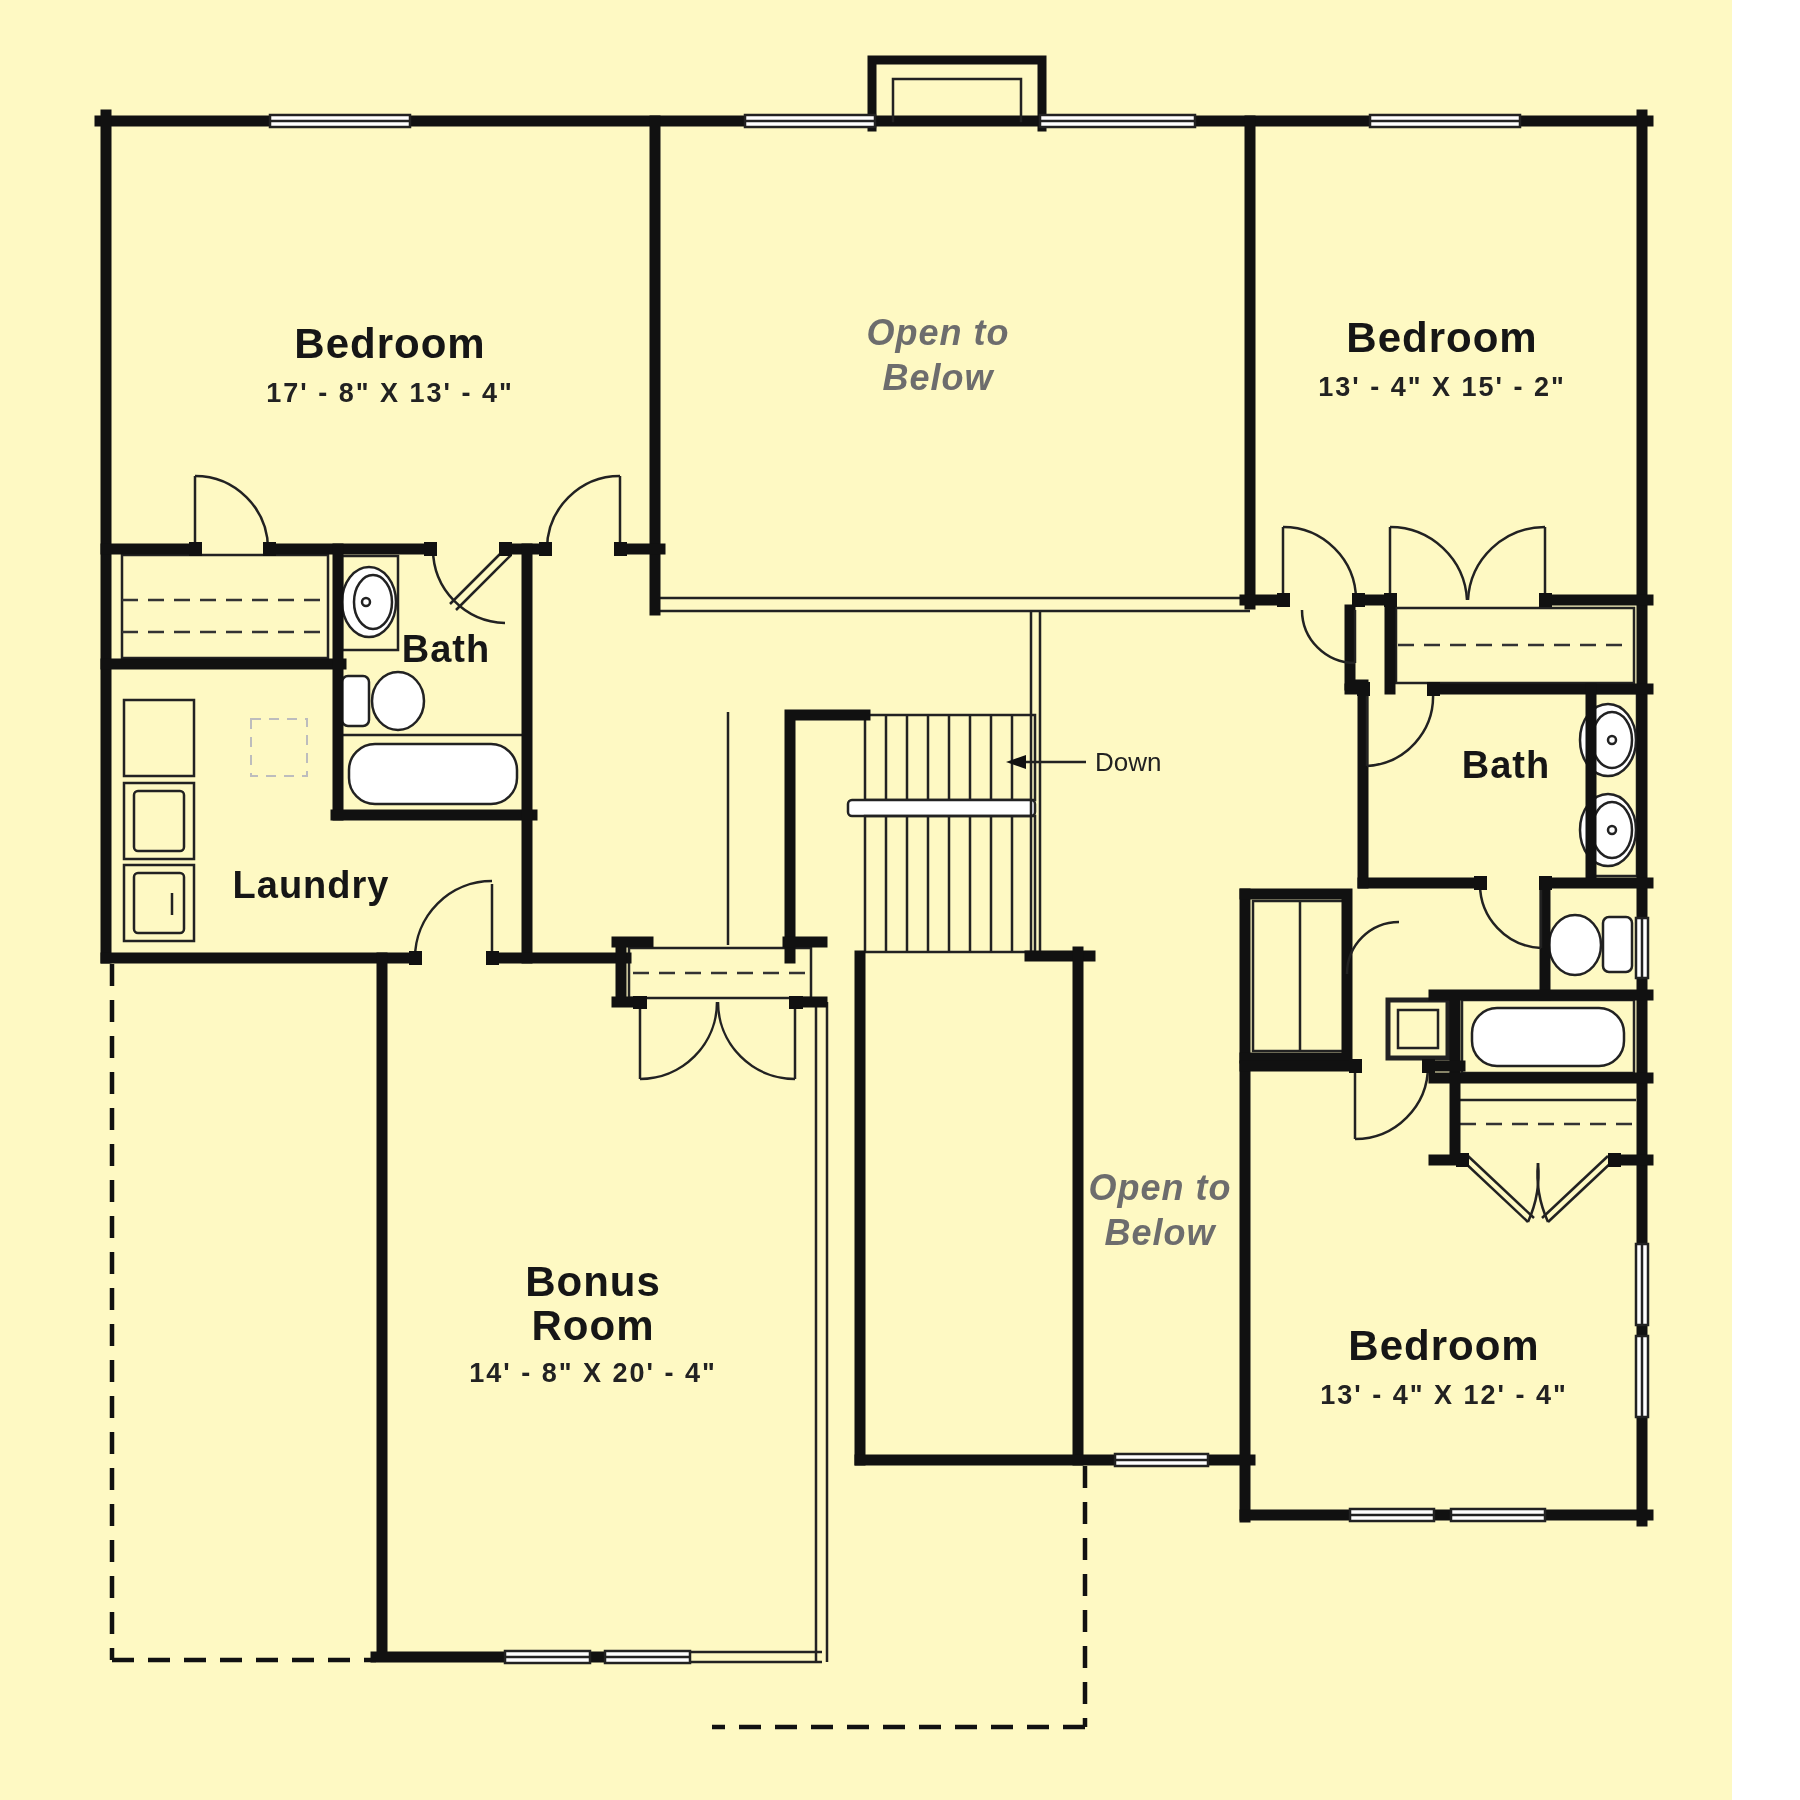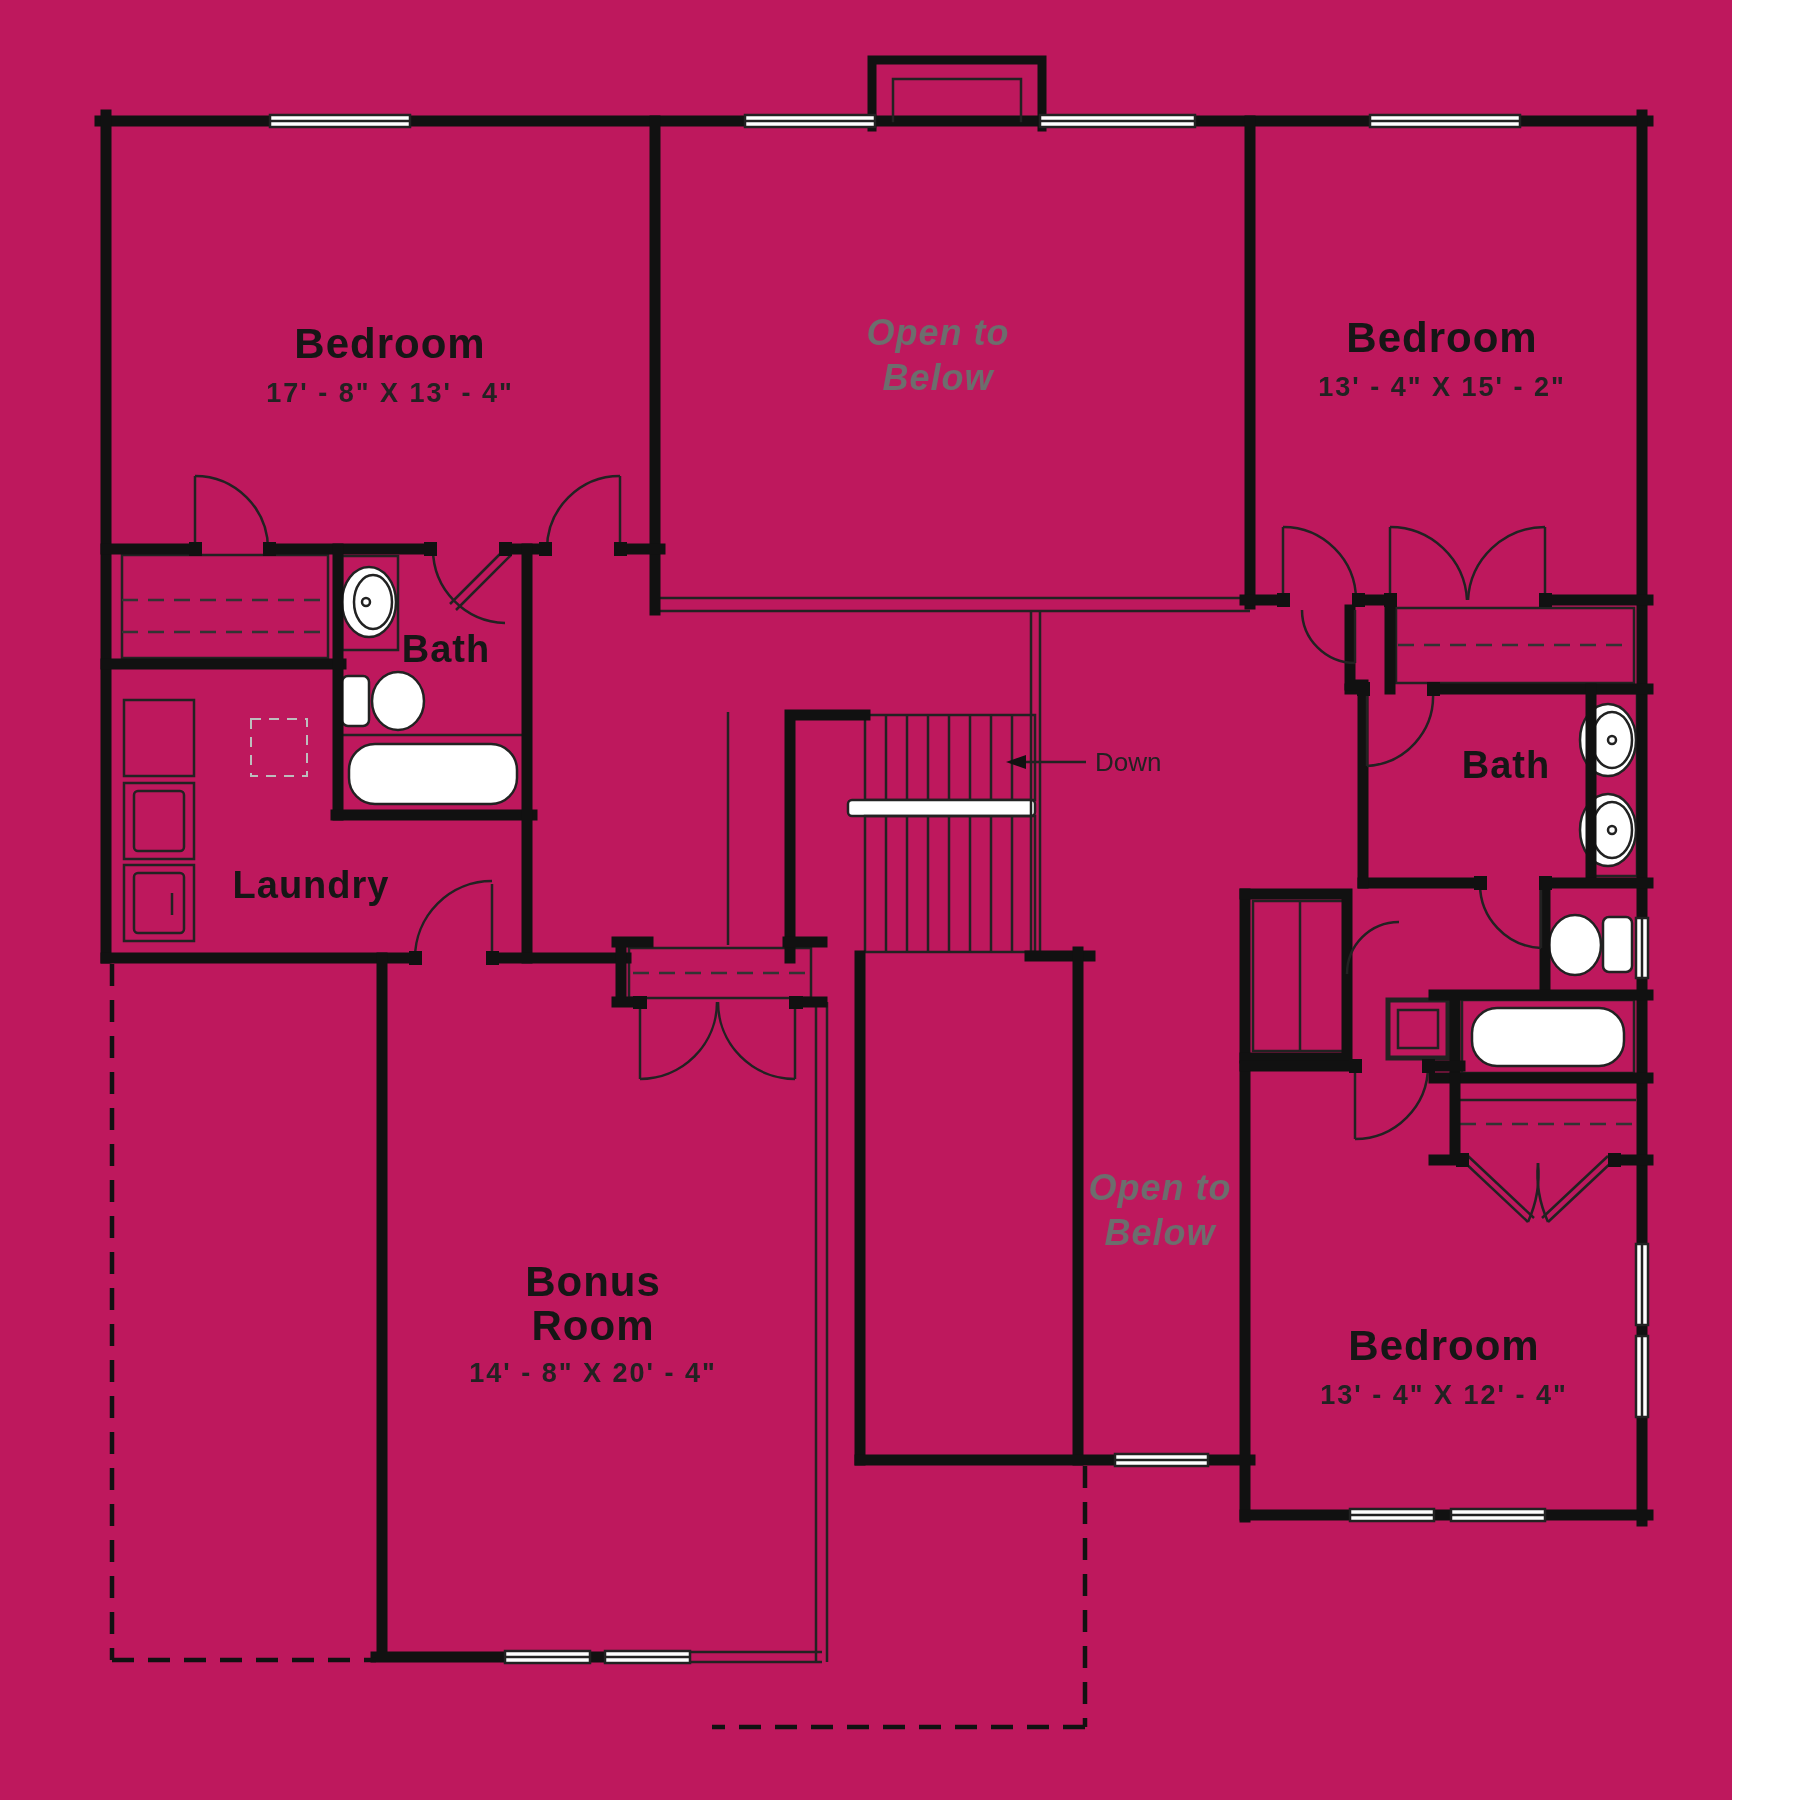--- a/index.html
+++ b/index.html
@@ -1,16 +1,16 @@
 <!DOCTYPE html>
 <html><head>
 <meta charset="utf-8">
 <style>
   html,body{margin:0;padding:0;background:#ffffff;}
-  .stage{width:1732px;height:1800px;position:relative;background:#be185d;}
+  .stage{width:1732px;height:1800px;position:relative;background:#fef9c3;}
   svg{display:block;}
   text{font-family:"Liberation Sans", sans-serif;}
   .room-name{font-size:42px;font-weight:800;fill:#161616;letter-spacing:1px;}
   .room-name-sm{font-size:38px;font-weight:800;fill:#161616;letter-spacing:1px;}
   .room-dims{font-size:27px;font-weight:600;fill:#222;letter-spacing:2px;}
   .open-label{font-size:36px;font-weight:700;font-style:italic;fill:#6d6d6d;letter-spacing:1px;}
   .down-label{font-size:26px;font-weight:500;fill:#222;}
   .wall{stroke:#111;stroke-width:11;fill:none;stroke-linecap:square;}
   .thin{stroke:#222;stroke-width:2.5;fill:none;}
   .thinw{stroke:#222;stroke-width:2.5;fill:#fff;}

